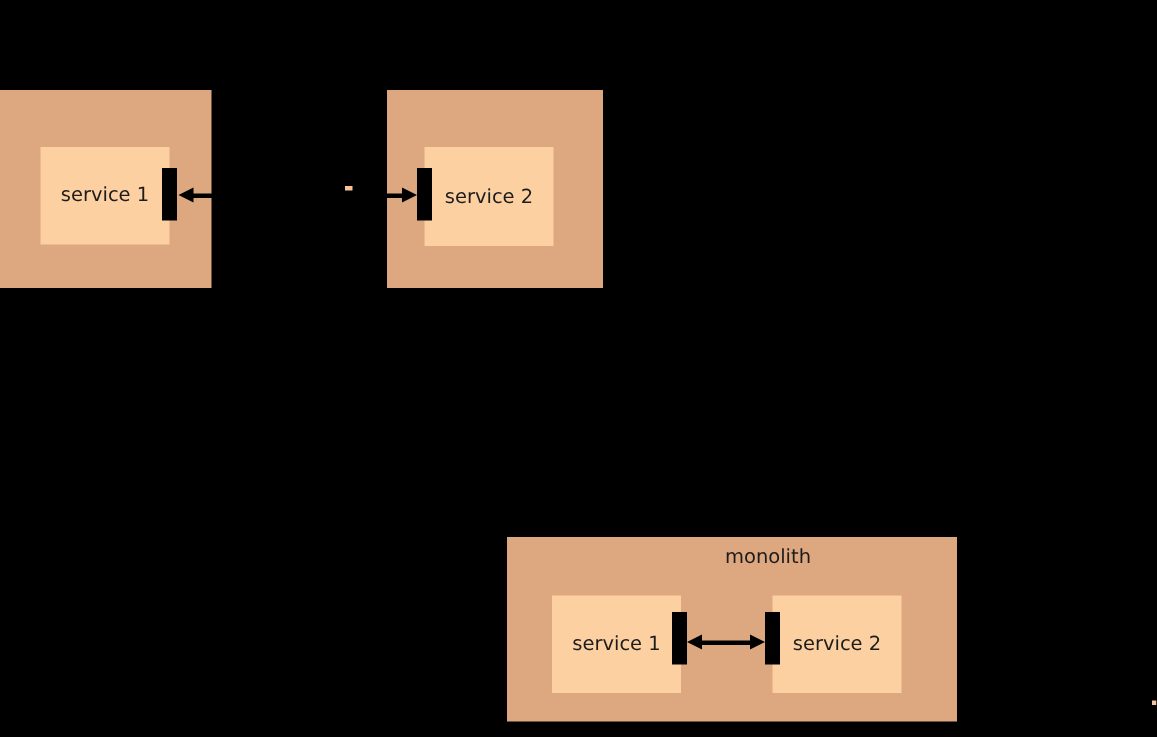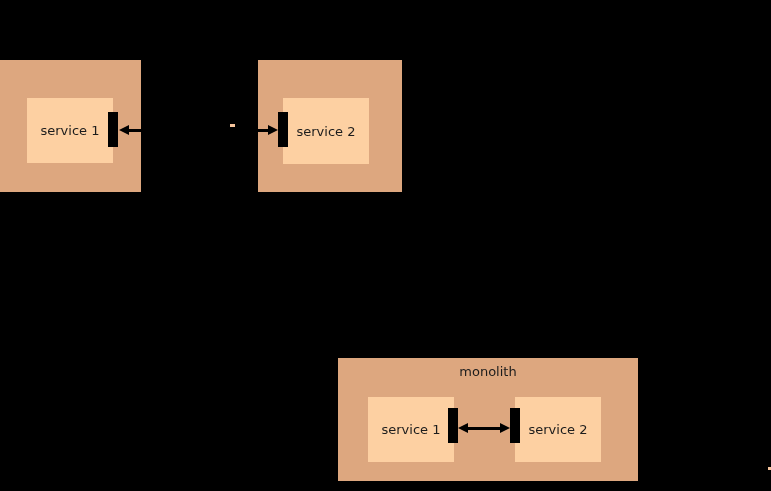--- a/index.html
+++ b/index.html
@@ -49,21 +49,21 @@
           border-top: 5px solid transparent; border-bottom: 5px solid transparent; }
   .head-left  { border-right: 10px solid var(--arrow); }
   .head-right { border-left: 10px solid var(--arrow); }
   #head-top-left   { left: 119px; top: 125px; }
   #head-top-right  { left: 268px; top: 125px; }
   #head-mono-left  { left: 458px; top: 423px; }
   #head-mono-right { left: 500px; top: 423px; }
 
   #mono-label {
     position: absolute; left: 338px; top: 364px; width: 300px;
-    text-align: center; font-size: 13px; color: var(--text);
+    text-align: center; font-size: 13px; color: var(--text); padding-left: 24px;
   }
 
   .fragment { position: absolute; background: var(--fragment); }
   #fragment-mid    { left: 230px; top: 124px; width: 5px; height: 3px; }
   #fragment-corner { left: 768px; top: 467px; width: 4px; height: 3px; }
 </style>
 </head>
 <body>
 
 <div id="canvas">

